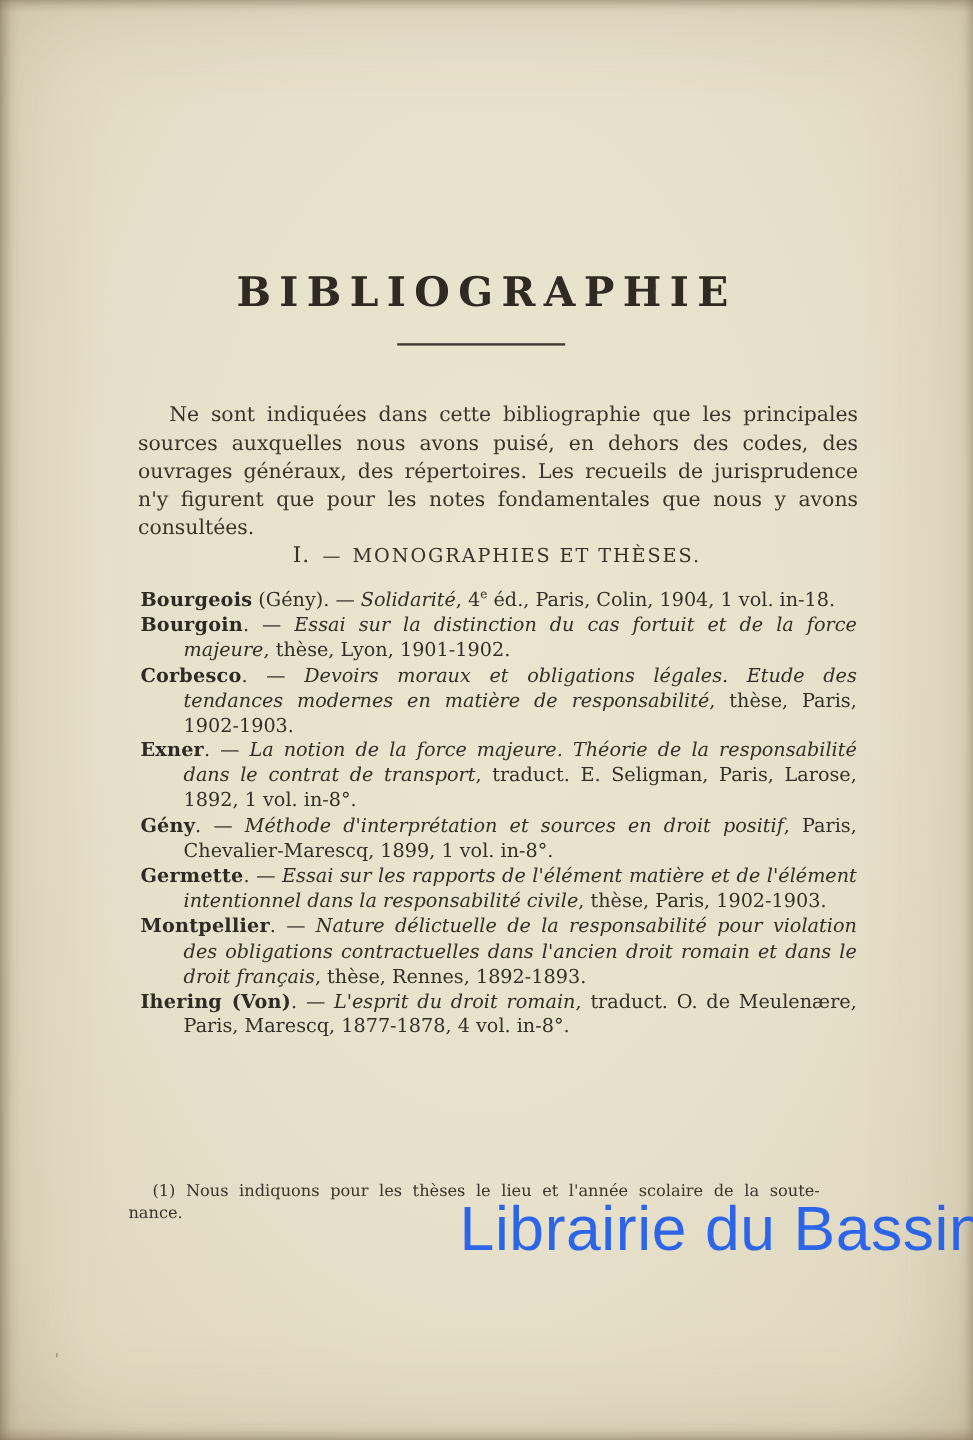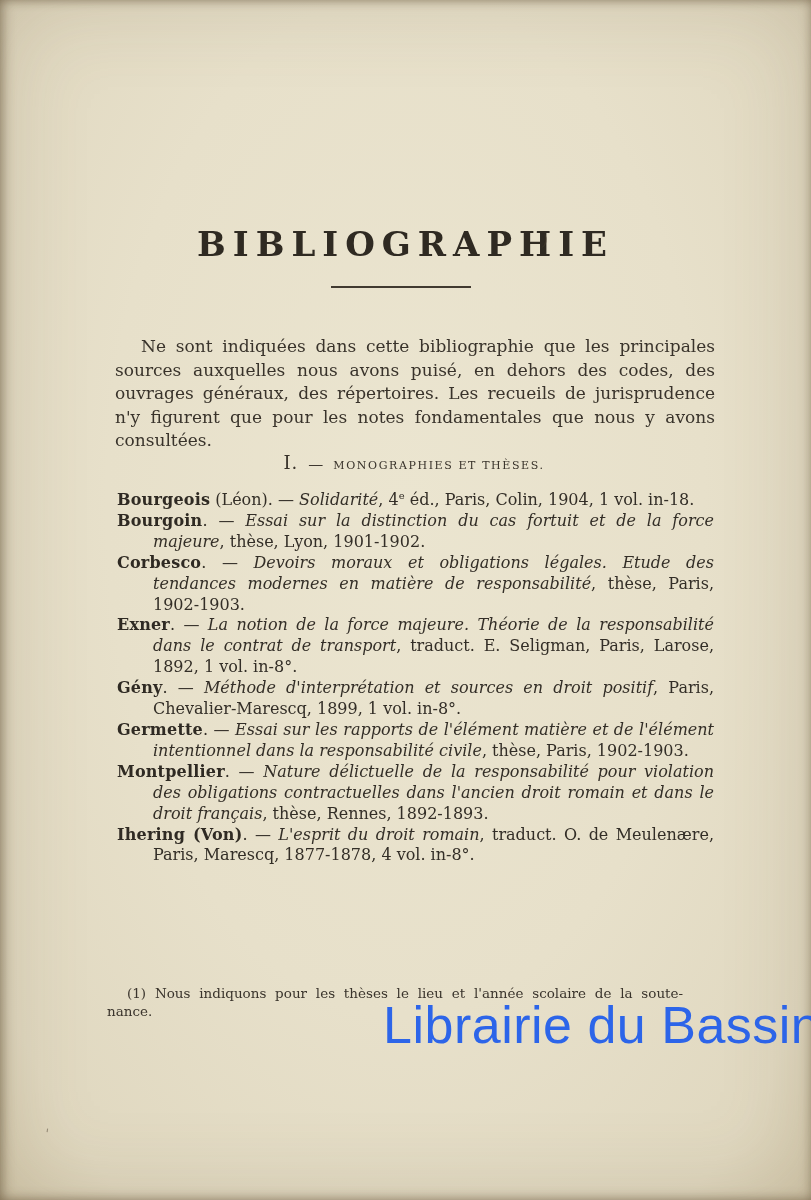--- a/index.html
+++ b/index.html
@@ -37,21 +37,21 @@
     position:absolute;top:334px;left:114px;width:600px;margin:1px;
     font-size:17px;line-height:23.6px;text-align:justify;text-indent:26px;
     color:#39332b;word-spacing:2px;
   }
   .section-heading{
     position:absolute;top:452px;left:114px;width:600px;text-align:center;
     color:#38322a;white-space:nowrap;
   }
   .section-heading .numeral{font-size:18px;letter-spacing:1px;}
   .section-heading .dash{font-size:15px;margin:0 10px;}
-  .section-heading .smallcaps{font-size:11px;letter-spacing:1.6px;}
+  .section-heading .smallcaps{font-size:16px;letter-spacing:1.6px;}
   .bib-list{
     position:absolute;top:490px;left:117px;width:597px;
     font-size:16px;line-height:20.9px;text-align:justify;
     color:#332e27;
   }
   .bib-entry{padding-left:36px;text-indent:-36px;}
   .seg-author{font-weight:700;letter-spacing:.2px;color:#2f2a23;}
   .seg-plain{}
   .seg-title{font-style:italic;}
   sup.seg-sup{font-size:10px;line-height:0;}
@@ -84,21 +84,21 @@
 
   <div class="title-rule"></div>
 
   <p class="intro">Ne sont indiquées dans cette bibliographie que les principales sources auxquelles nous avons puisé, en dehors des codes, des ouvrages généraux, des répertoires. Les recueils de jurisprudence n'y figurent que pour les notes fondamentales que nous y avons consultées.</p>
 
   <div class="section-heading">
     <span class="numeral">I.</span><span class="dash">—</span><span class="smallcaps">MONOGRAPHIES ET THÈSES.</span>
   </div>
 
   <div class="bib-list">
-      <div class="bib-entry"><span class="seg-author">Bourgeois</span><span class="seg-plain"> (Léon). — </span><span class="seg-title">Solidarité</span><span class="seg-plain">, 4</span><sup class="seg-sup">e</sup><span class="seg-plain"> éd., Paris, Colin, 1904, 1 vol. in-18.</span></div>
+      <div class="bib-entry"><span class="seg-author">Bourgeois</span><span class="seg-plain"> (Gény). — </span><span class="seg-title">Solidarité</span><span class="seg-plain">, 4</span><sup class="seg-sup">e</sup><span class="seg-plain"> éd., Paris, Colin, 1904, 1 vol. in-18.</span></div>
       <div class="bib-entry"><span class="seg-author">Bourgoin</span><span class="seg-plain">. — </span><span class="seg-title">Essai sur la distinction du cas fortuit et de la force majeure</span><span class="seg-plain">, thèse, Lyon, 1901-1902.</span></div>
       <div class="bib-entry"><span class="seg-author">Corbesco</span><span class="seg-plain">. — </span><span class="seg-title">Devoirs moraux et obligations légales. Etude des tendances modernes en matière de responsabilité</span><span class="seg-plain">, thèse, Paris, 1902-1903.</span></div>
       <div class="bib-entry"><span class="seg-author">Exner</span><span class="seg-plain">. — </span><span class="seg-title">La notion de la force majeure. Théorie de la responsabilité dans le contrat de transport</span><span class="seg-plain">, traduct. E. Seligman, Paris, Larose, 1892, 1 vol. in-8°.</span></div>
       <div class="bib-entry"><span class="seg-author">Gény</span><span class="seg-plain">. — </span><span class="seg-title">Méthode d'interprétation et sources en droit positif</span><span class="seg-plain">, Paris, Chevalier-Marescq, 1899, 1 vol. in-8°.</span></div>
       <div class="bib-entry"><span class="seg-author">Germette</span><span class="seg-plain">. — </span><span class="seg-title">Essai sur les rapports de l'élément matière et de l'élément intentionnel dans la responsabilité civile</span><span class="seg-plain">, thèse, Paris, 1902-1903.</span></div>
       <div class="bib-entry"><span class="seg-author">Montpellier</span><span class="seg-plain">. — </span><span class="seg-title">Nature délictuelle de la responsabilité pour violation des obligations contractuelles dans l'ancien droit romain et dans le droit français</span><span class="seg-plain">, thèse, Rennes, 1892-1893.</span></div>
       <div class="bib-entry"><span class="seg-author">Ihering (Von)</span><span class="seg-plain">. — </span><span class="seg-title">L'esprit du droit romain</span><span class="seg-plain">, traduct. O. de Meulenære, Paris, Marescq, 1877-1878, 4 vol. in-8°.</span></div>
     </div>
 
   <div class="footnote">

